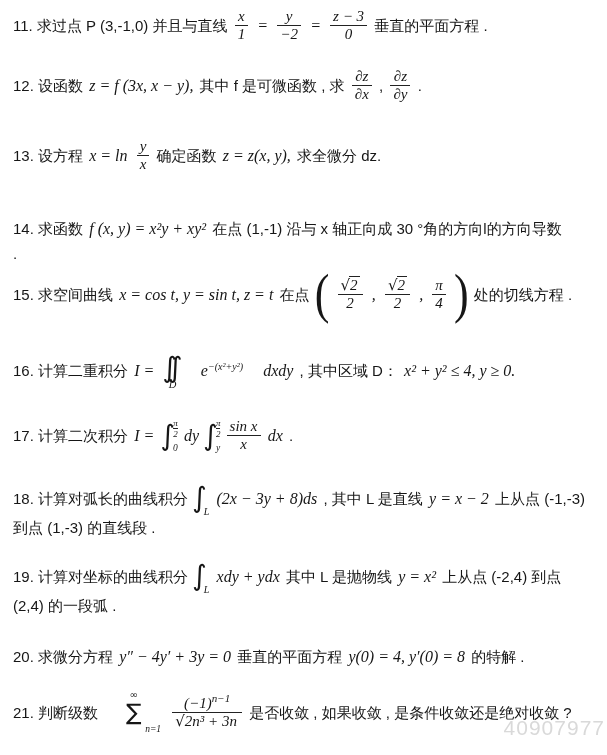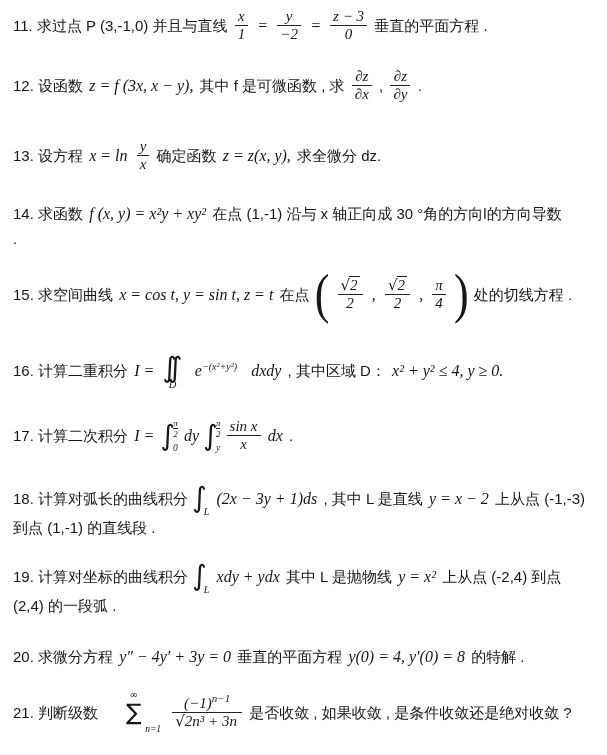--- a/index.html
+++ b/index.html
@@ -47,20 +47,21 @@
         transform:scaleY(1.25);margin:0 1px;}
   .watermark{position:absolute;top:716px;right:2px;z-index:0;
         color:#d9d9d9;font-size:21px;letter-spacing:1px;
         font-family:"Liberation Sans",sans-serif;}
 </style>
 </head>
 <body>
 
 <div class="page">
 
+  <span class="watermark">40907977</span>
 
   <div class="prob" style="top:8px">
     <span class="txt">11.</span>
     <span class="txt">求过点 P (3,-1,0) 并且与直线</span>
     <span class="frac">
       <span class="fnum">x</span>
       <span class="fden">1</span>
     </span>
     <span class="math">=</span>
     <span class="frac">
@@ -98,21 +99,21 @@
     <span class="math">x = ln</span>
     <span class="frac">
       <span class="fnum">y</span>
       <span class="fden">x</span>
     </span>
     <span class="txt">确定函数</span>
     <span class="math">z = z(x, y),</span>
     <span class="txt">求全微分 dz.</span>
   </div>
 
-  <div class="prob" style="top:200px">
+  <div class="prob" style="top:215px">
     <span class="txt">14.</span>
     <span class="txt">求函数</span>
     <span class="math">f (x, y) = x²y + xy²</span>
     <span class="txt">在点 (1,-1) 沿与 x 轴正向成 30 °角的方向l的方向导数</span>
     <br>
     <span class="txt">.</span>
   </div>
 
   <div class="prob" style="top:274px">
     <span class="txt">15.</span>
@@ -139,21 +140,21 @@
   </div>
 
   <div class="prob" style="top:352px">
     <span class="txt">16.</span>
     <span class="txt">计算二重积分</span>
     <span class="math">I =</span>
     <span class="iintgrp">
       <span class="iintrow"><span class="intglyph">∫</span><span class="intglyph second">∫</span></span>
       <span class="iintsub">D</span>
     </span>
-    <span class="math" style="margin:6px"><span>e</span><sup class="exp">−(x²+y²)</sup></span>
+    <span class="math" style="margin:12px"><span>e</span><sup class="exp">−(x²+y²)</sup></span>
     <span class="math" style="margin-left:4px">dxdy</span>
     <span class="txt">, 其中区域 D：</span>
     <span class="math">x² + y² ≤ 4, y ≥ 0.</span>
   </div>
 
   <div class="prob" style="top:418px">
     <span class="txt">17.</span>
     <span class="txt">计算二次积分</span>
     <span class="math">I =</span>
     <span class="intgrp">
@@ -180,26 +181,26 @@
       <span class="fden">x</span>
     </span>
     <span class="math" style="margin-left:0">dx</span>
     <span class="txt">.</span>
   </div>
 
   <div class="prob" style="top:483px">
     <span class="txt">18.</span>
     <span class="txt">计算对弧长的曲线积分</span>
     <span class="intgrp"><span class="intglyph">∫</span><sub class="intsub">L</sub></span>
-    <span class="math" style="margin-left:0">(2x − 3y + 1)ds</span>
+    <span class="math" style="margin-left:0">(2x − 3y + 8)ds</span>
     <span class="txt">, 其中 L 是直线</span>
     <span class="math">y = x − 2</span>
     <span class="txt">上从点 (-1,-3)</span>
     <br>
-    <span class="txt">到点 (1,-1) 的直线段 .</span>
+    <span class="txt">到点 (1,-3) 的直线段 .</span>
   </div>
 
   <div class="prob" style="top:561px">
     <span class="txt">19.</span>
     <span class="txt">计算对坐标的曲线积分</span>
     <span class="intgrp"><span class="intglyph">∫</span><sub class="intsub">L</sub></span>
     <span class="math" style="margin-left:0">xdy + ydx</span>
     <span class="txt">其中 L 是抛物线</span>
     <span class="math">y = x²</span>
     <span class="txt">上从点 (-2,4) 到点</span>

